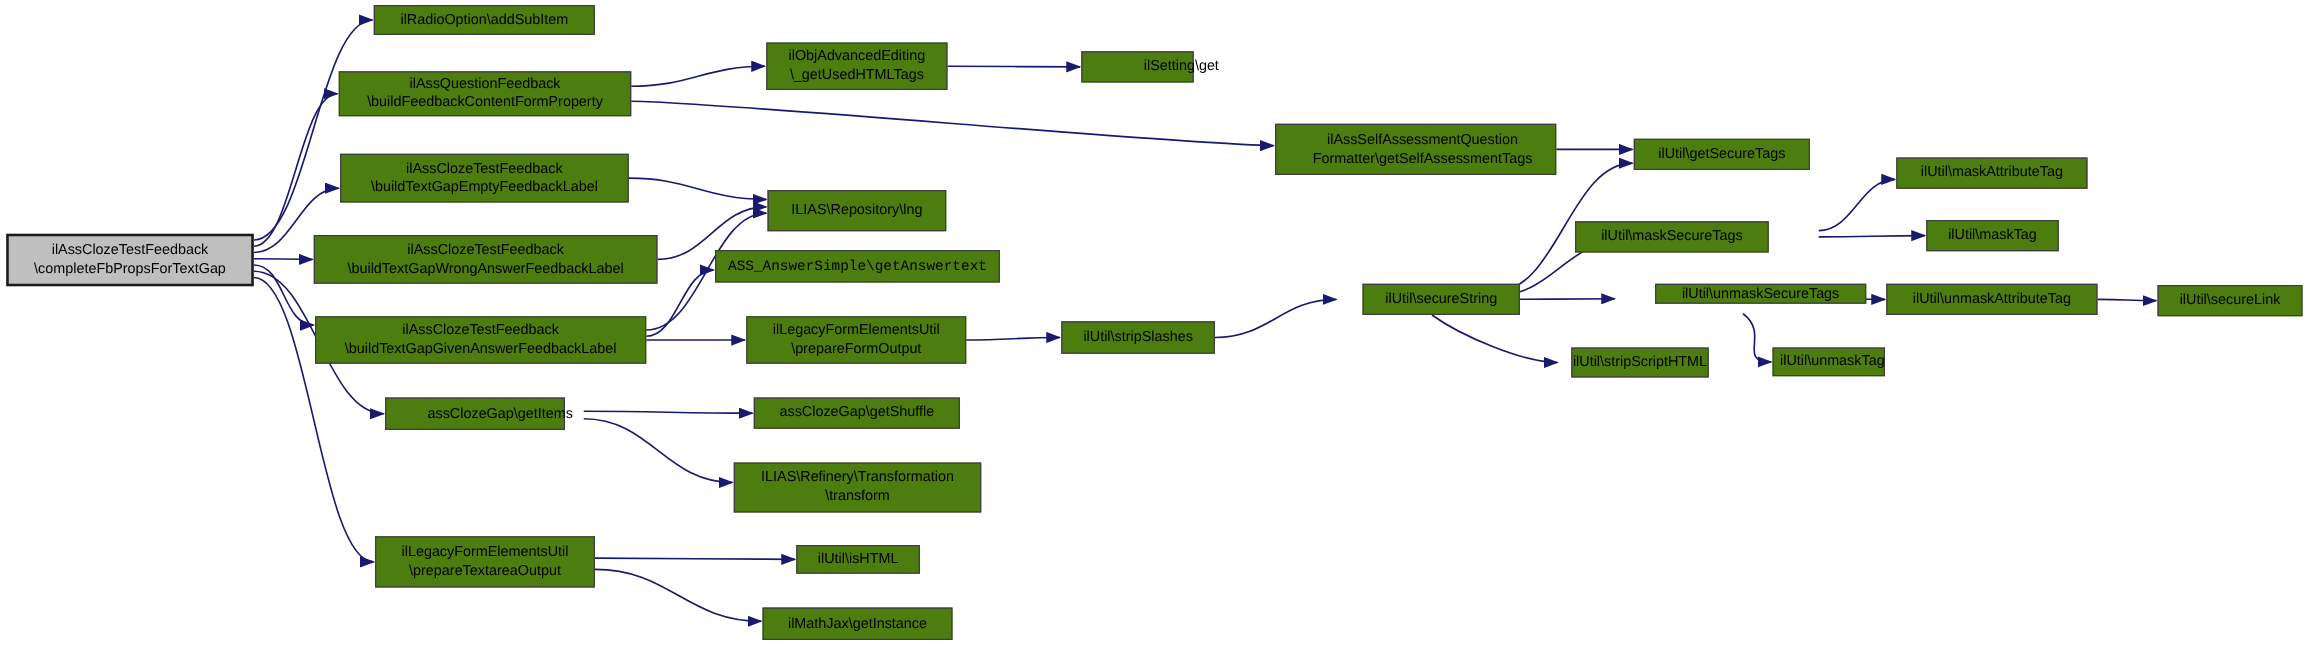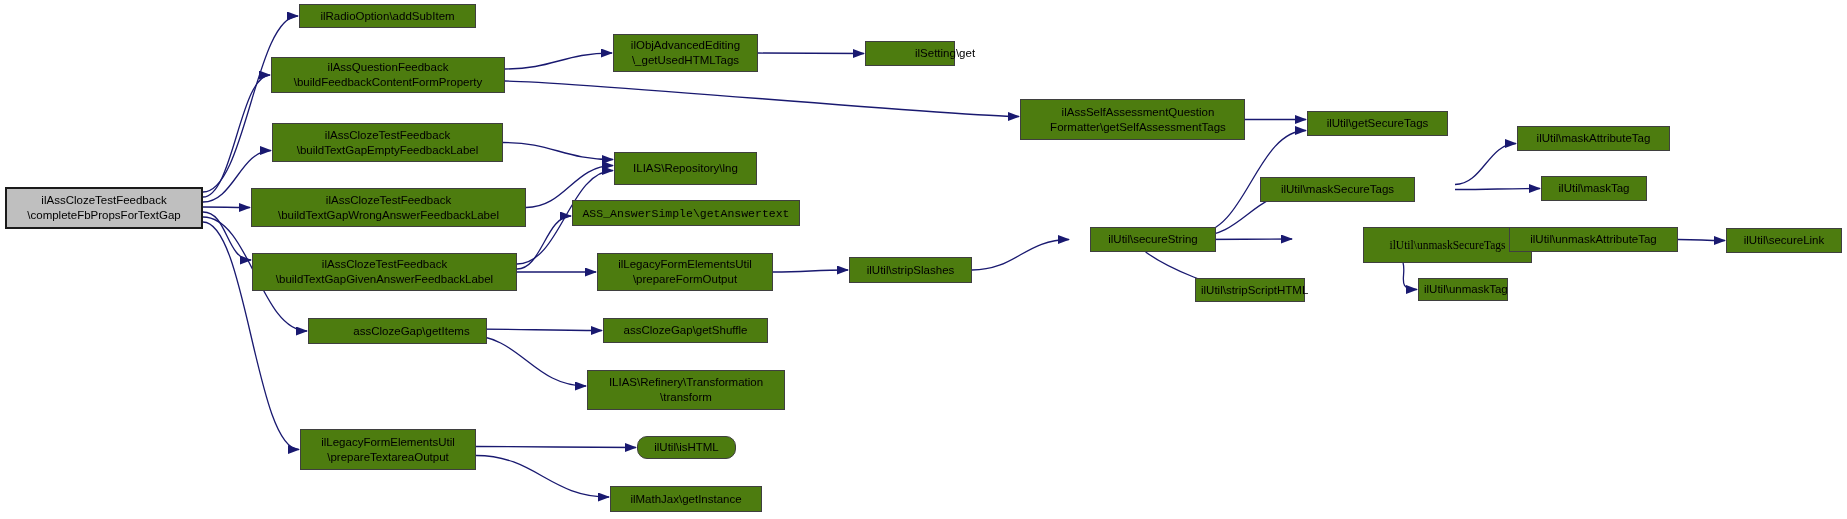--- a/index.html
+++ b/index.html
@@ -89,35 +89,35 @@
       <span>ASS_AnswerSimple\getAnswertext</span>
     </div>
     <div class="node align-left" style="left: 252px; top: 253px; width: 265px; height: 38px;">
       <span>ilAssClozeTestFeedback</span>
       <span>\buildTextGapGivenAnswerFeedbackLabel</span>
     </div>
     <div class="node align-center" style="left: 597px; top: 253px; width: 176px; height: 38px;">
       <span>ilLegacyFormElementsUtil</span>
       <span>\prepareFormOutput</span>
     </div>
-    <div class="node align-center" style="left: 308px; top: 318px; width: 179px; height: 26px; padding-left: 28px;">
+    <div class="node align-center" style="left: 308px; top: 318px; width: 144px; height: 26px; padding-left: 28px;">
       <span>assClozeGap\getItems</span>
     </div>
     <div class="node align-center" style="left: 603px; top: 318px; width: 165px; height: 25px;">
       <span>assClozeGap\getShuffle</span>
     </div>
     <div class="node align-center" style="left: 587px; top: 370px; width: 198px; height: 40px;">
       <span>ILIAS\Refinery\Transformation</span>
       <span>\transform</span>
     </div>
     <div class="node align-center" style="left: 300px; top: 429px; width: 176px; height: 41px;">
       <span>ilLegacyFormElementsUtil</span>
       <span>\prepareTextareaOutput</span>
     </div>
-    <div class="node align-center" style="left: 637px; top: 436px; width: 99px; height: 23px; border-radius: 10px;">
+    <div class="node align-center" style="left: 637px; top: 436px; width: 99px; height: 23px;">
       <span>ilUtil\isHTML</span>
     </div>
     <div class="node align-center" style="left: 610px; top: 486px; width: 152px; height: 26px;">
       <span>ilMathJax\getInstance</span>
     </div>
     <div class="node align-center" style="left: 849px; top: 257px; width: 123px; height: 26px;">
       <span>ilUtil\stripSlashes</span>
     </div>
     <div class="node align-left" style="left: 1020px; top: 99px; width: 225px; height: 41px; padding-left: 11px;">
       <span>ilAssSelfAssessmentQuestion</span>
@@ -125,24 +125,24 @@
     </div>
     <div class="node align-center" style="left: 1070px; top: 227px; width: 126px; height: 25px; margin-left: 20px;">
       <span>ilUtil\secureString</span>
     </div>
     <div class="node align-center" style="left: 1307px; top: 111px; width: 141px; height: 25px;">
       <span>ilUtil\getSecureTags</span>
     </div>
     <div class="node align-center" style="left: 1260px; top: 177px; width: 155px; height: 25px;">
       <span>ilUtil\maskSecureTags</span>
     </div>
-    <div class="node align-center" style="left: 1363px; top: 227px; width: 169px; height: 36px; font-family: Liberation Serif, serif;">
+    <div class="node align-center" style="left: 1324px; top: 227px; width: 169px; height: 16px;">
       <span>ilUtil\unmaskSecureTags</span>
     </div>
-    <div class="node align-center" style="left: 1195px; top: 278px; width: 110px; height: 24px;">
+    <div class="node align-center" style="left: 1257px; top: 278px; width: 110px; height: 24px; align-items: center;">
       <span>ilUtil\stripScriptHTML</span>
     </div>
     <div class="node align-center" style="left: 1517px; top: 126px; width: 153px; height: 25px;">
       <span>ilUtil\maskAttributeTag</span>
     </div>
     <div class="node align-center" style="left: 1541px; top: 176px; width: 106px; height: 25px;">
       <span>ilUtil\maskTag</span>
     </div>
     <div class="node align-center" style="left: 1509px; top: 227px; width: 169px; height: 25px;">
       <span>ilUtil\unmaskAttributeTag</span>

